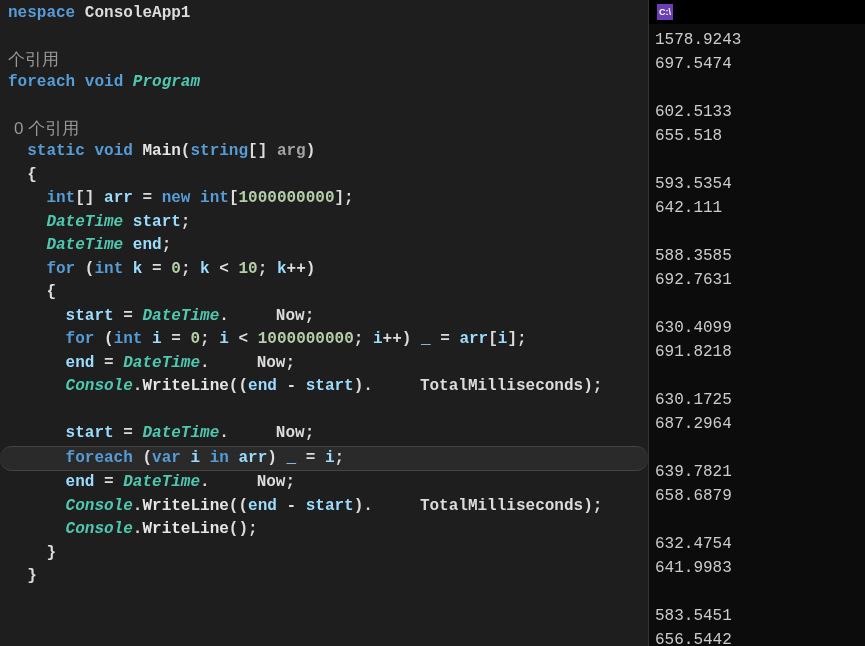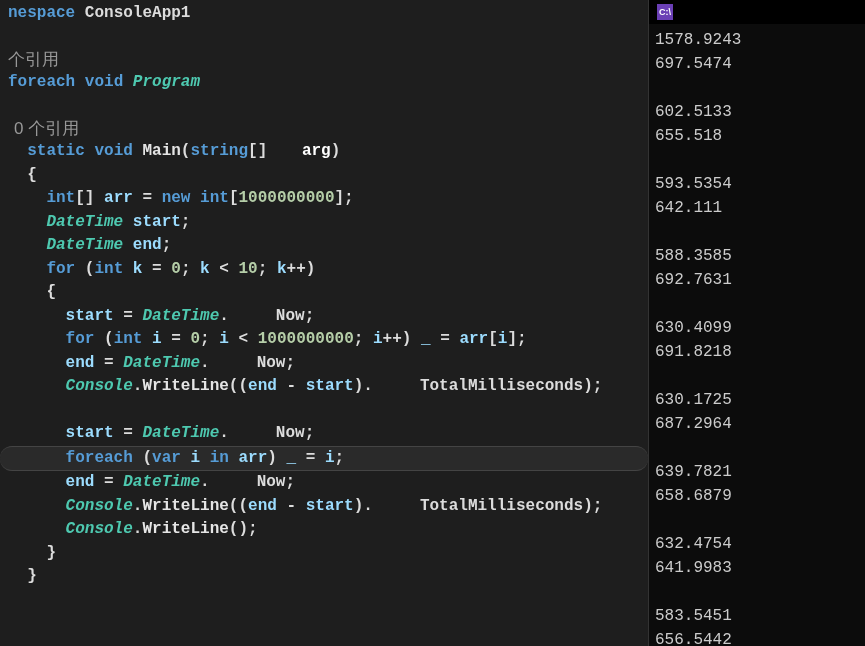--- a/index.html
+++ b/index.html
@@ -80,21 +80,21 @@
       padding-left: 8px;
       line-height: 22px;
     }
     .kw { color: #569cd6; }
     .cls { color: #4ec9b0; font-style: italic; }
     .num { color: #b5cea8; text-align: right; }
     .method { color: #e5e5e5; }
     .prop { color: #dcdcdc; padding-left: 47px; }
     .ns { color: #dcdcdc; }
     .punc { color: #dcdcdc; }
-    .param { color: #ffffff; margin-left: 25px; }
+    .param { color: #a3a3a3; }
     .var { color: #9cdcfe; }
     .local { color: #9cdcfe; }
   </style>
 </head>
 <body>
 
 <div class="editor-pane">
 
   <div class="code-line"><span class="kw">nespace</span> <span class="ns">ConsoleApp1</span></div>
 

